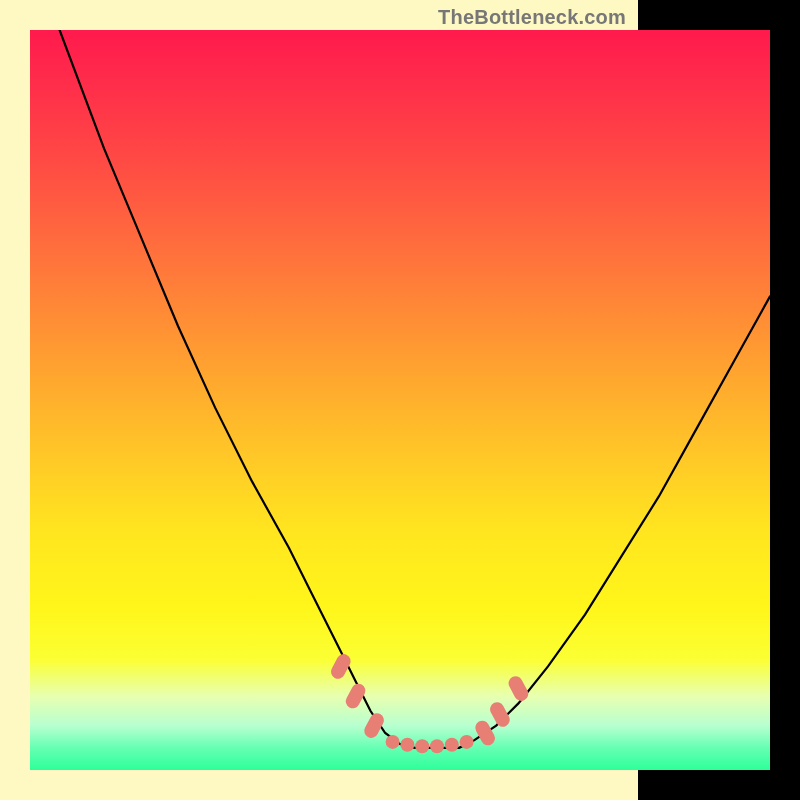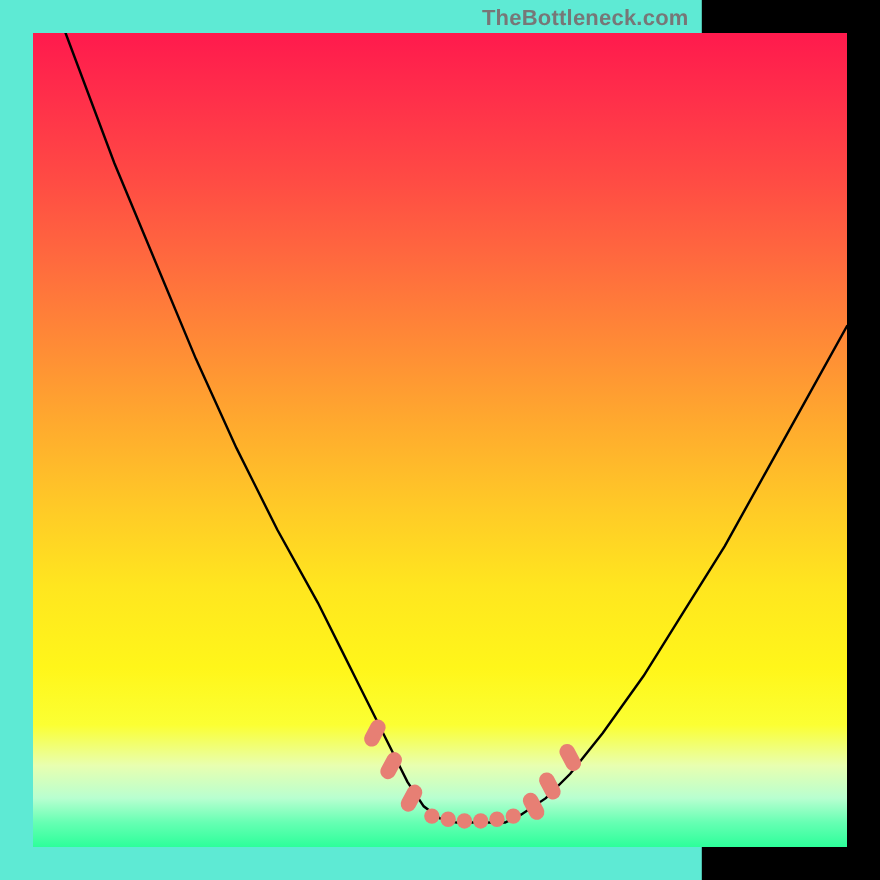--- a/index.html
+++ b/index.html
@@ -9,21 +9,21 @@
     height: 800px;
     overflow: hidden;
     background: #000;
     font-family: Arial, Helvetica, sans-serif;
   }
   .frame {
     position: absolute;
     top: 0; left: 0;
     width: 638px;
     height: 800px;
-    background: #5eead4;
+    background: #fef9c3;
   }
   .plot-area {
     position: absolute;
     top: 30px;
     left: 30px;
     width: 740px;
     height: 740px;
     background: linear-gradient(to bottom,
       #ff1a4d 0%,
       #ff2f4a 8%,

